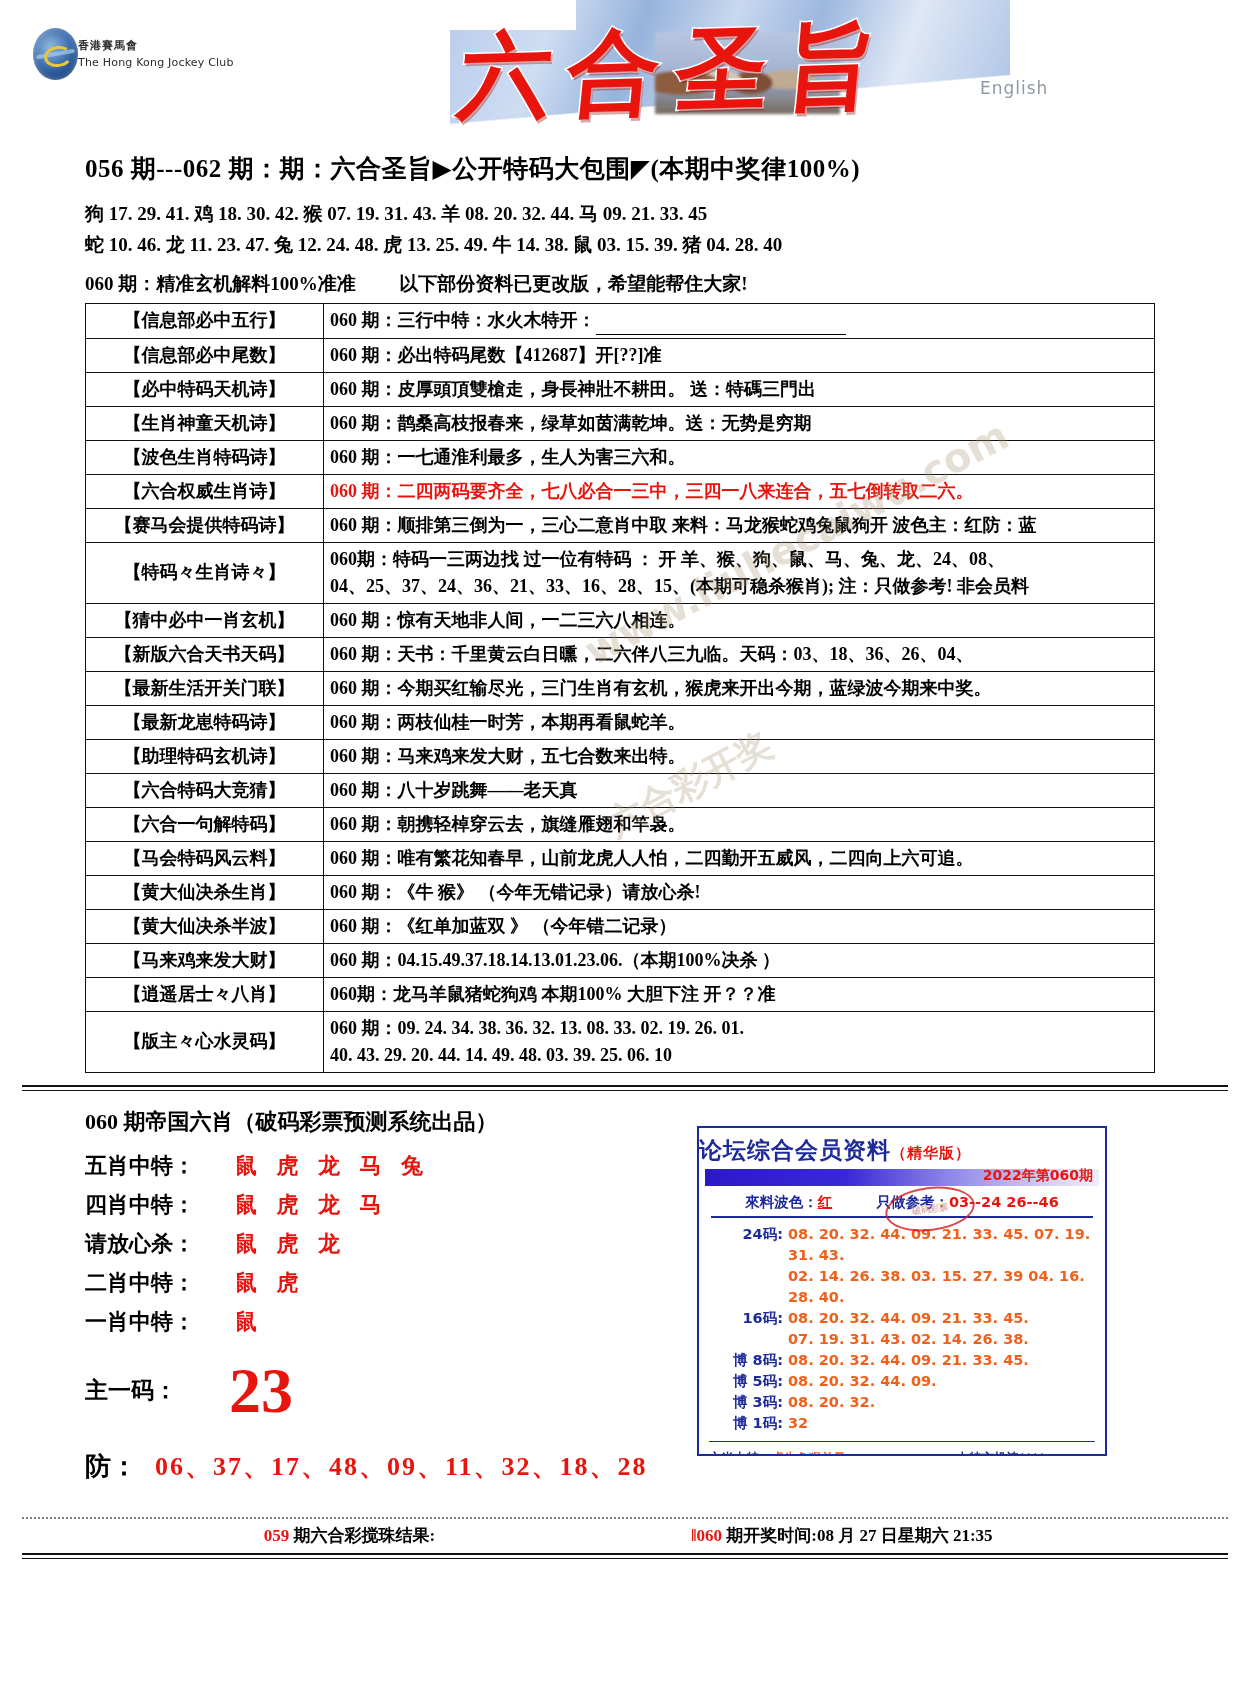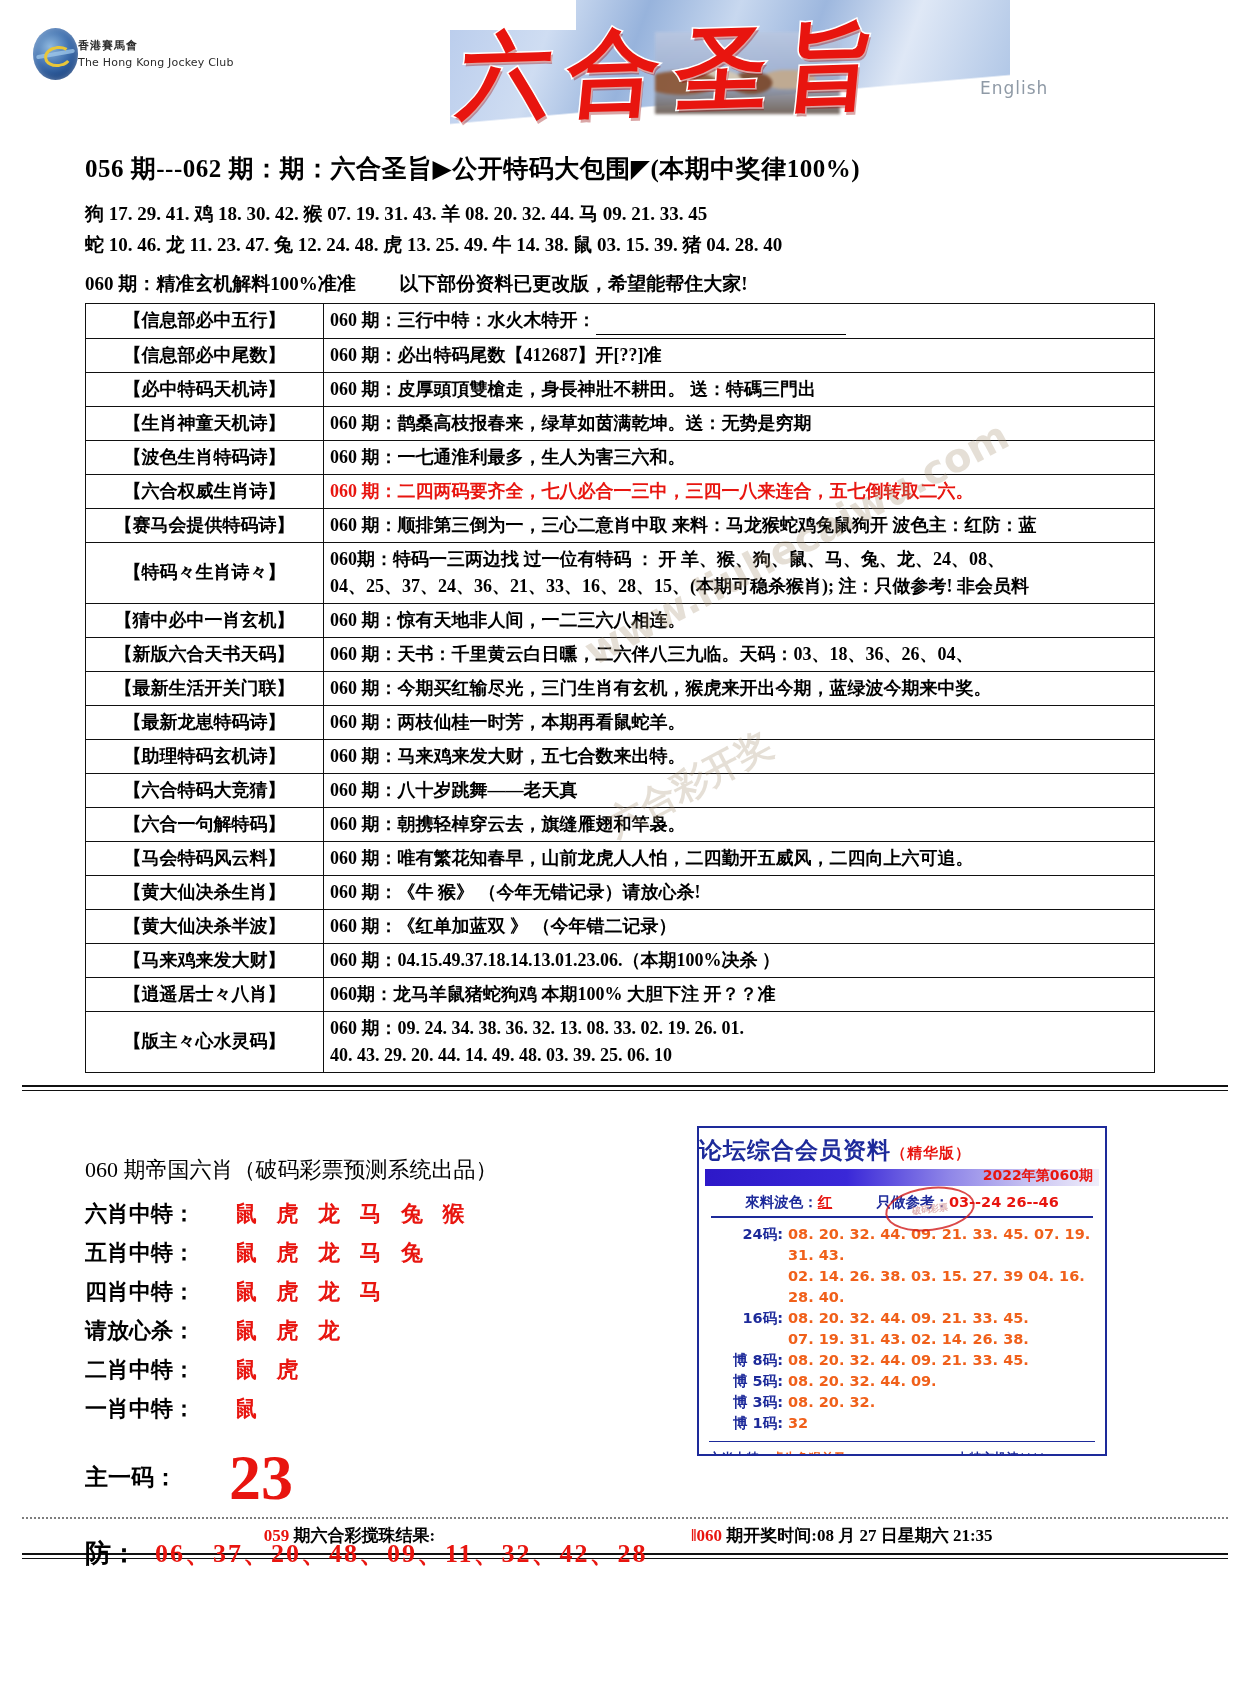--- a/index.html
+++ b/index.html
@@ -67,21 +67,21 @@
   .ul{border-bottom:1.6px solid #000;display:inline-block;min-width:250px;}
   .sp2{display:inline-block;width:34px;}
 
   
   .divider{margin:12px 0 0 22px;width:1206px;border-top:2.4px solid #111;
     border-bottom:1.2px solid #111;height:3px;}
 
   
   .bottom{position:relative;margin-top:16px;height:410px;}
   .bleft{position:absolute;left:85px;top:0;width:580px;}
-  .btitle{font-size:22px;font-weight:normal;margin-bottom:14px;margin-top:48px;}
+  .btitle{font-size:22px;font-weight:bold;margin-bottom:14px;}
   .brow{font-size:22px;font-weight:bold;margin:9px 0;white-space:nowrap;}
   .brow .k{display:inline-block;min-width:150px;}
   .brow .v{color:#e8150f;letter-spacing:7px;}
   .mainnum{margin-top:22px;font-size:23px;font-weight:bold;display:flex;align-items:center;}
   .mainnum .k{min-width:100px;}
   .mainnum .big{color:#e8150f;font-size:64px;font-weight:bold;margin-left:44px;line-height:1;}
   .defend{margin-top:26px;font-size:26px;font-weight:bold;display:flex;align-items:baseline;}
   .defend .k{min-width:54px;}
   .defend .v{color:#e8150f;letter-spacing:2px;margin-left:16px;}
 
@@ -246,36 +246,35 @@
       </tr>
     </tbody>
 </table>
 
 <div class="divider"></div>
 
 <div class="bottom">
   <div class="bleft">
     <div class="btitle">060 期帝国六肖（破码彩票预测系统出品）</div>
     <div id="picks-list">
-        <div class="brow"><span class="k">六肖中特：</span><span class="v">鼠 虎 龙 马 兔 猴</span></div>
         <div class="brow"><span class="k">五肖中特：</span><span class="v">鼠 虎 龙 马 兔</span></div>
         <div class="brow"><span class="k">四肖中特：</span><span class="v">鼠 虎 龙 马</span></div>
         <div class="brow"><span class="k">请放心杀：</span><span class="v">鼠 虎 龙</span></div>
         <div class="brow"><span class="k">二肖中特：</span><span class="v">鼠 虎</span></div>
         <div class="brow"><span class="k">一肖中特：</span><span class="v">鼠</span></div>
       </div>
 
     <div class="mainnum">
       <span class="k">主一码：</span>
       <span class="big">23</span>
     </div>
 
     <div class="defend">
       <span class="k">防：</span>
-      <span class="v">06、37、20、48、09、11、32、42、28</span>
+      <span class="v">06、37、17、48、09、11、32、18、28</span>
     </div>
   </div>
 
   <div class="infobox">
     <div class="ib-title">
       <span>论坛综合会员资料</span><span class="sub">（精华版）</span>
     </div>
     <div class="ib-bar">
       <span class="yr">2022年第060期</span>
     </div>

